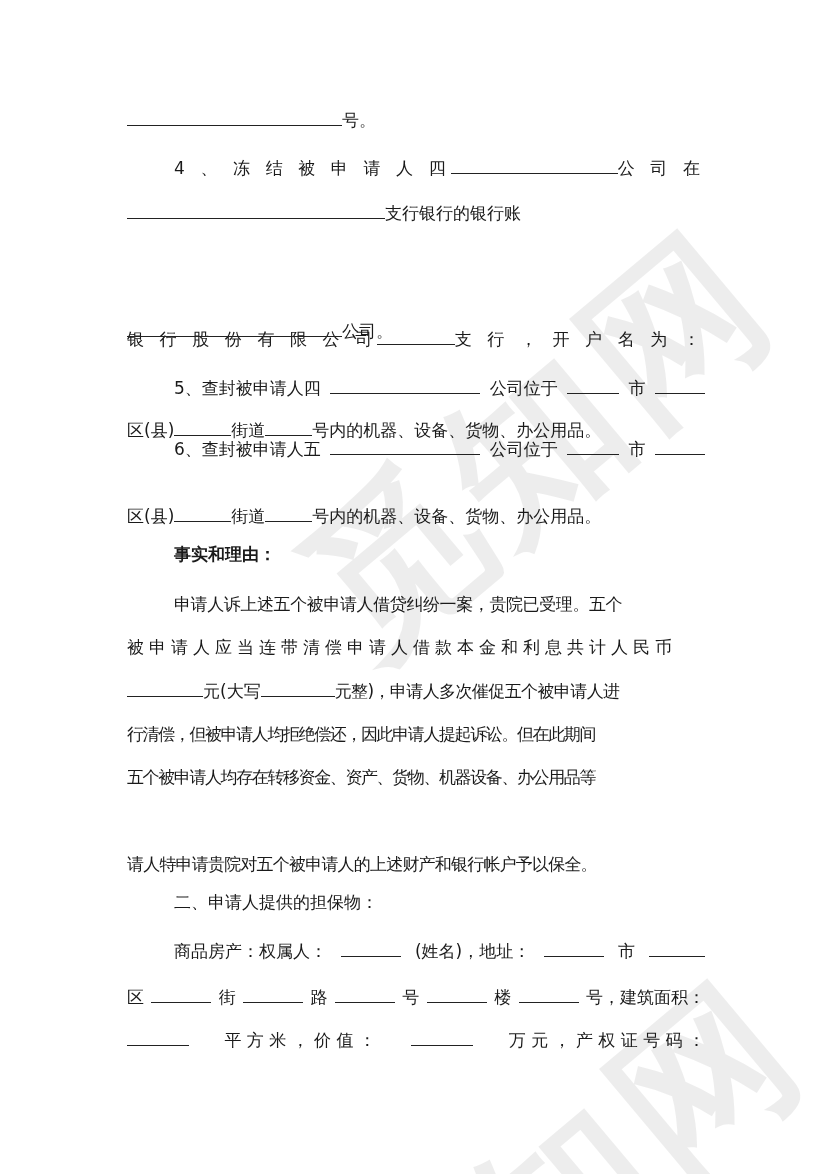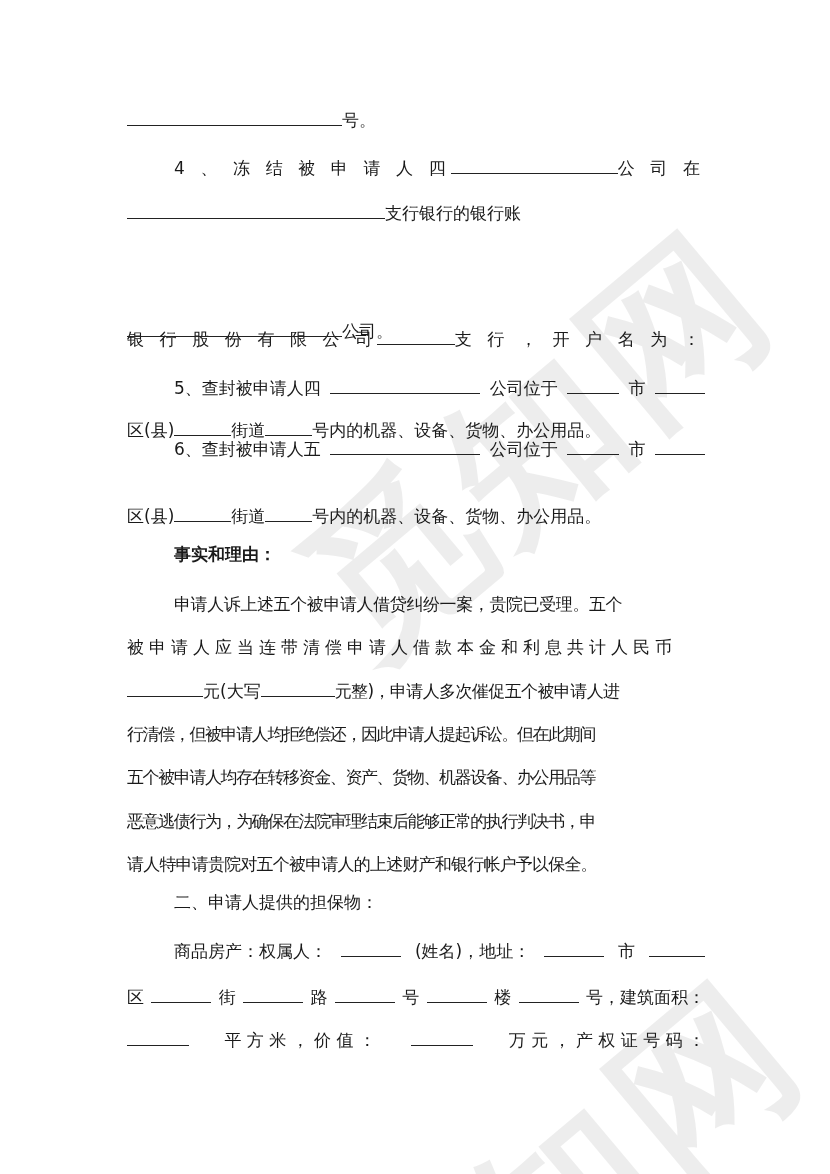--- a/index.html
+++ b/index.html
@@ -109,23 +109,20 @@
   </div>
 
   <div class="line" style="top:719px;">
     <span class="seg" style="letter-spacing:-1.4px;">行清偿，但被申请人均拒绝偿还，因此申请人提起诉讼。但在此期间</span>
   </div>
 
   <div class="line" style="top:762px;">
     <span class="seg" style="letter-spacing:-1.4px;">五个被申请人均存在转移资金、资产、货物、机器设备、办公用品等</span>
   </div>
 
-  <div class="line" style="top:806px;">
-    <span class="seg" style="letter-spacing:-1.4px;">恶意逃债行为，为确保在法院审理结束后能够正常的执行判决书，申</span>
-  </div>
 
   <div class="line" style="top:849px;">
     <span class="seg" style="letter-spacing:-0.8px;">请人特申请贵院对五个被申请人的上述财产和银行帐户予以保全。</span>
   </div>
 
   <div class="line indent" style="top:887px;">
     <span class="seg">二、申请人提供的担保物：</span>
   </div>
 
   <div class="line just indent" style="top:936px;">

